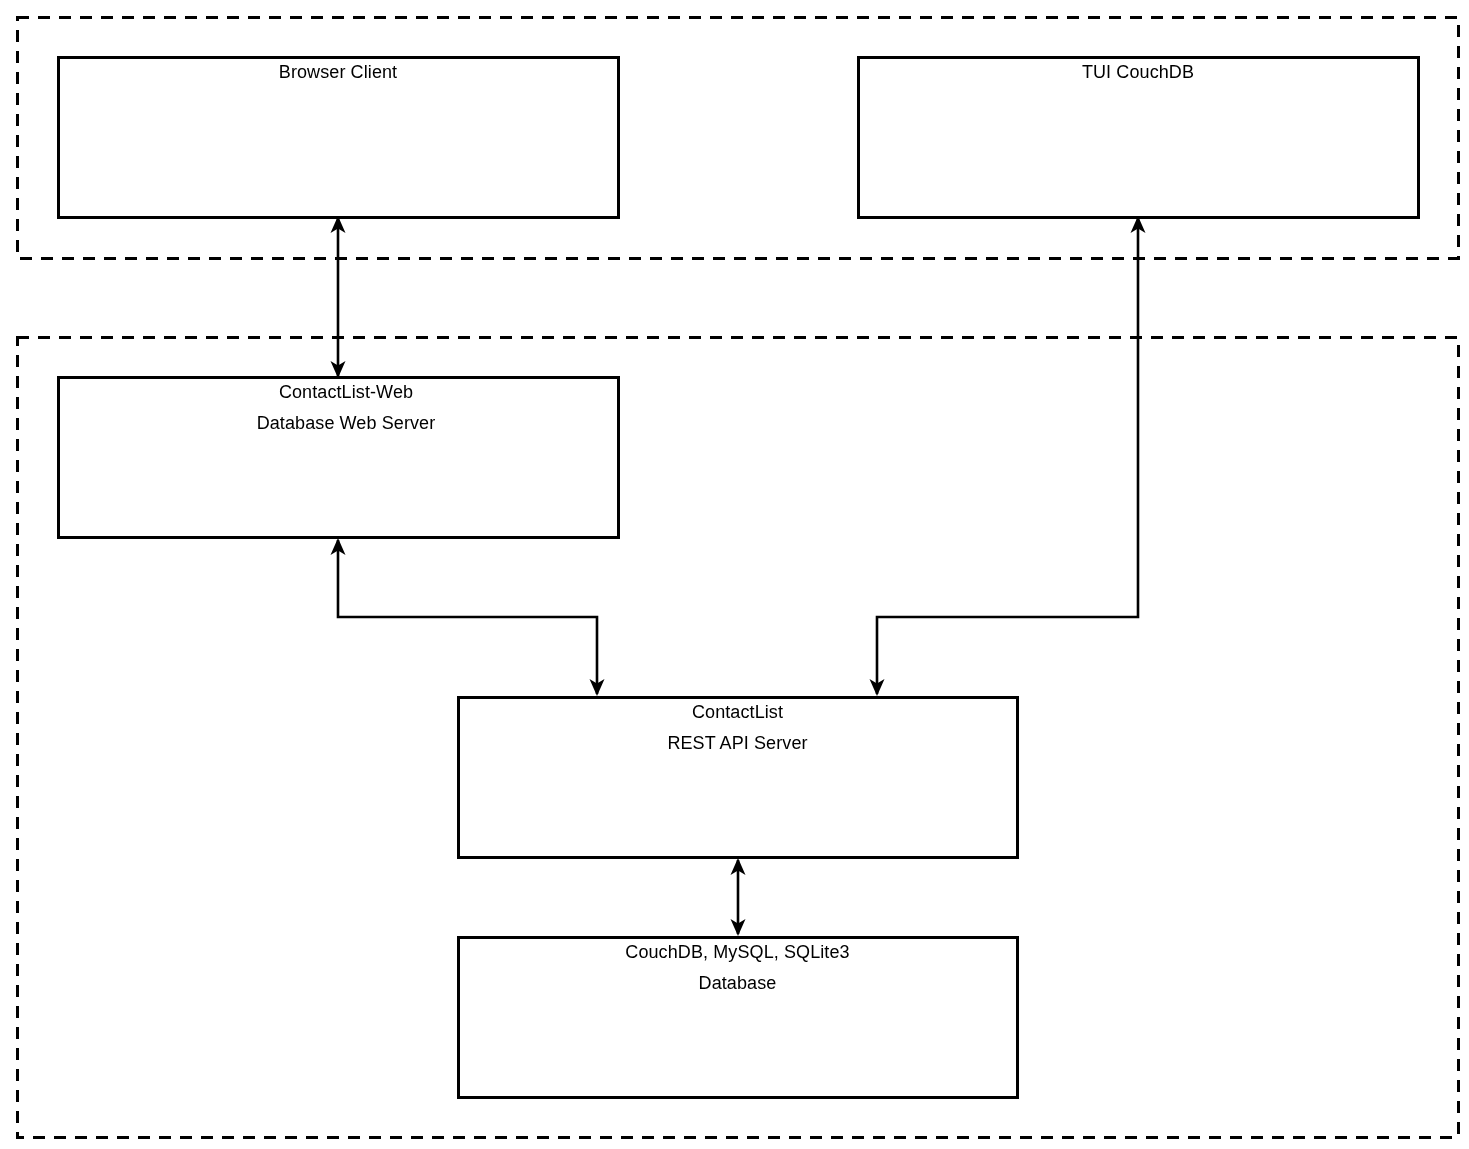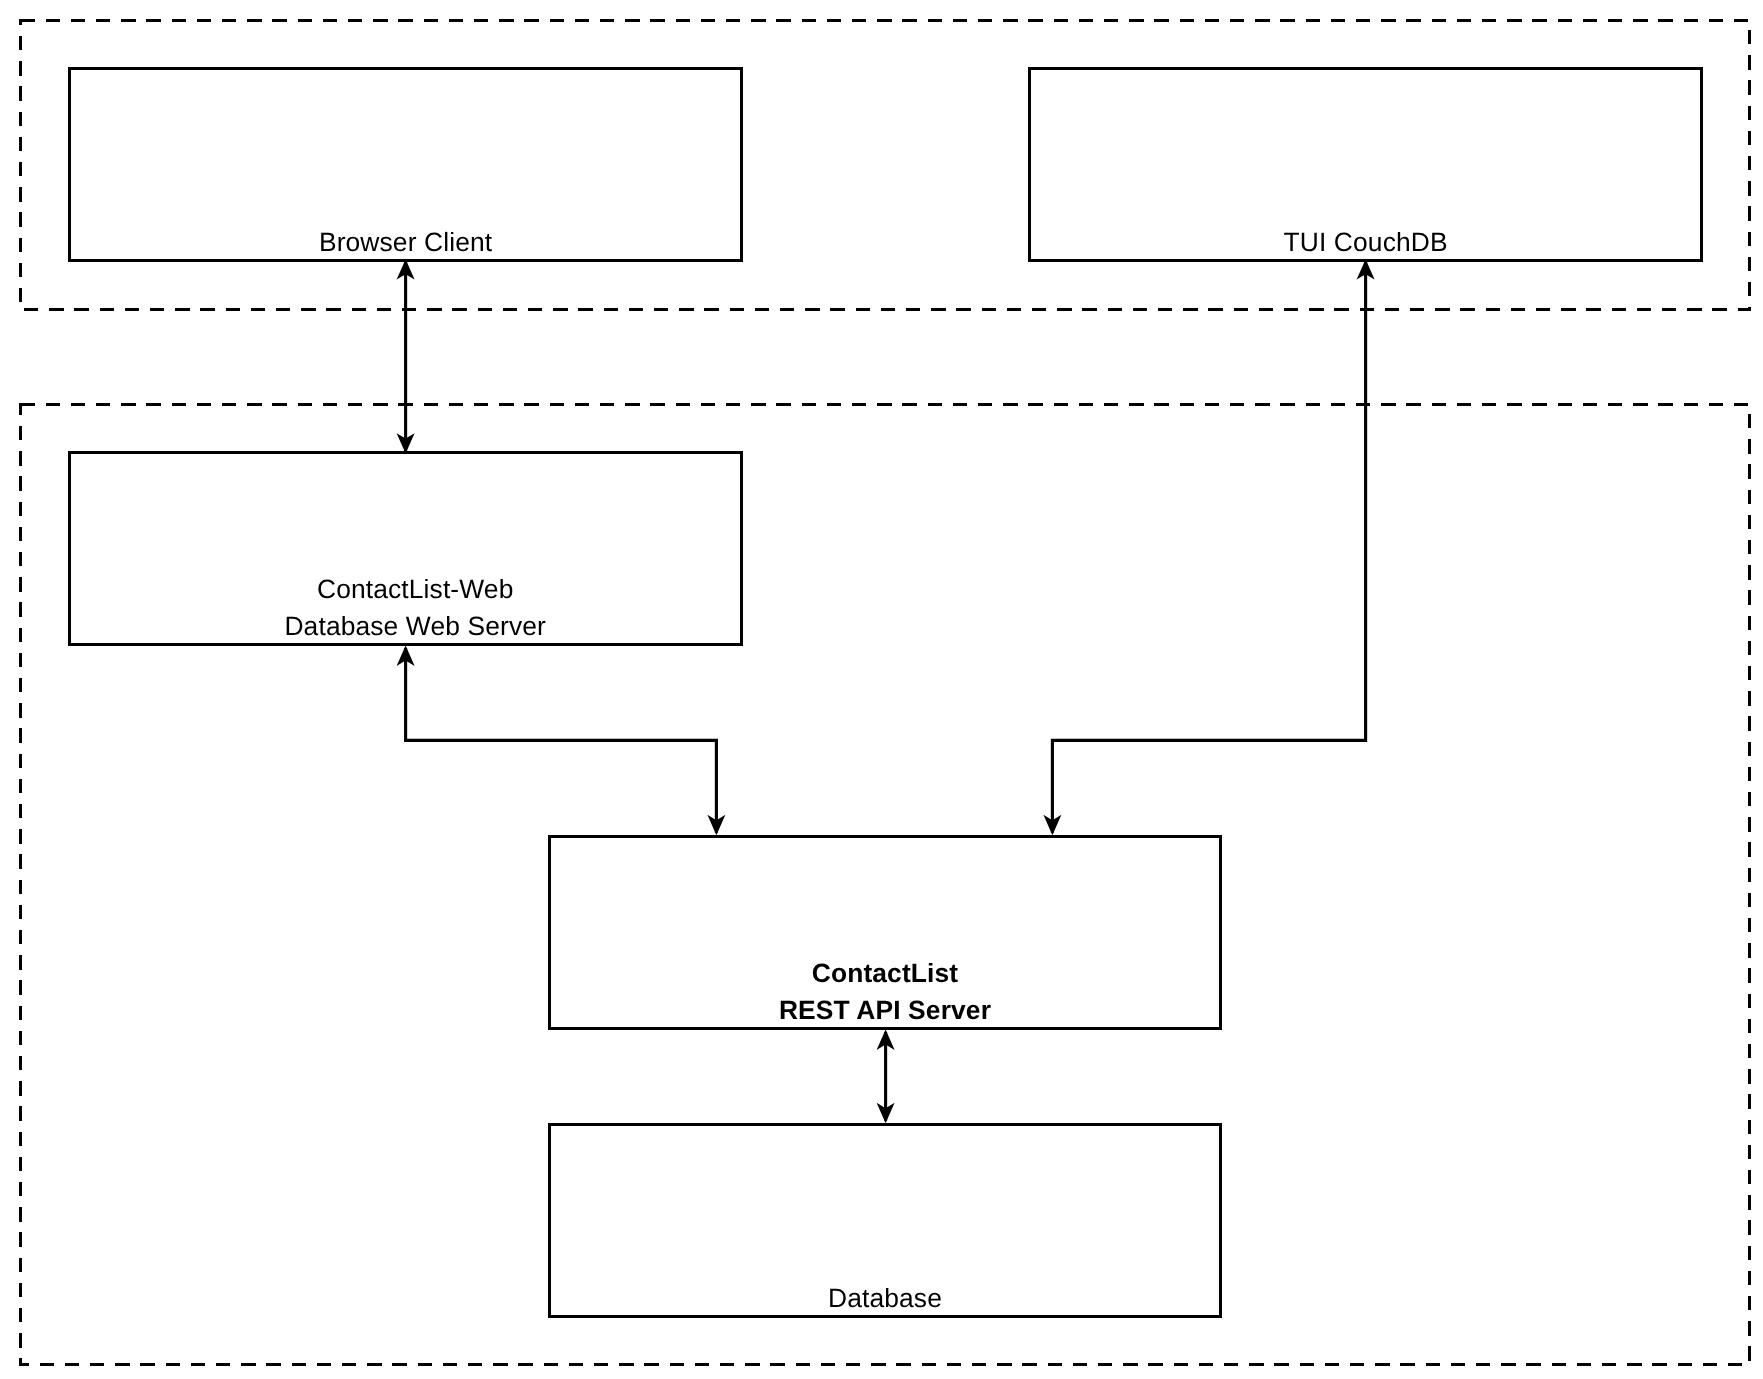--- a/index.html
+++ b/index.html
@@ -48,25 +48,25 @@
   }
   .arrow-head {
     fill: #000000;
     stroke: none;
   }
   .node-label {
     position: absolute;
     display: flex;
     flex-direction: column;
     align-items: center;
-    justify-content: flex-end;
+    justify-content: flex-start;
     text-align: center;
     color: #000000;
     font-family: "Liberation Sans", sans-serif;
-    font-size: 22px;
+    font-size: 18px;
     line-height: 31px;
     letter-spacing: 0.1px;
     pointer-events: none;
     white-space: pre;
   }
   .node-label .ln { display: block; }
 </style>
 </head>
 <body>
 
@@ -105,17 +105,17 @@
         <rect class="node-rect" x="58" y="377" width="560" height="160"></rect>
         <rect class="node-rect" x="458" y="697" width="559" height="160"></rect>
         <rect class="node-rect" x="458" y="937" width="559" height="160"></rect>
       </g>
   </svg>
 
   <div id="labels-layer">
       <div class="node-label" style="left: 58px; top: 57px; width: 560px; height: 160px;"><span class="ln">Browser Client</span></div>
       <div class="node-label" style="left: 858px; top: 57px; width: 560px; height: 160px;"><span class="ln">TUI CouchDB</span></div>
       <div class="node-label" style="left: 66px; top: 377px; width: 560px; height: 160px;"><span class="ln">ContactList-Web</span><span class="ln">Database Web Server</span></div>
-      <div class="node-label" style="left: 458px; top: 697px; width: 559px; height: 160px; font-weight: bold;"><span class="ln">ContactList</span><span class="ln">REST API Server</span></div>
-      <div class="node-label" style="left: 458px; top: 937px; width: 559px; height: 160px;"><span class="ln">Database</span></div>
+      <div class="node-label" style="left: 458px; top: 697px; width: 559px; height: 160px;"><span class="ln">ContactList</span><span class="ln">REST API Server</span></div>
+      <div class="node-label" style="left: 458px; top: 937px; width: 559px; height: 160px;"><span class="ln">CouchDB, MySQL, SQLite3</span><span class="ln">Database</span></div>
     </div>
 
 </div>
 
 </body></html>

